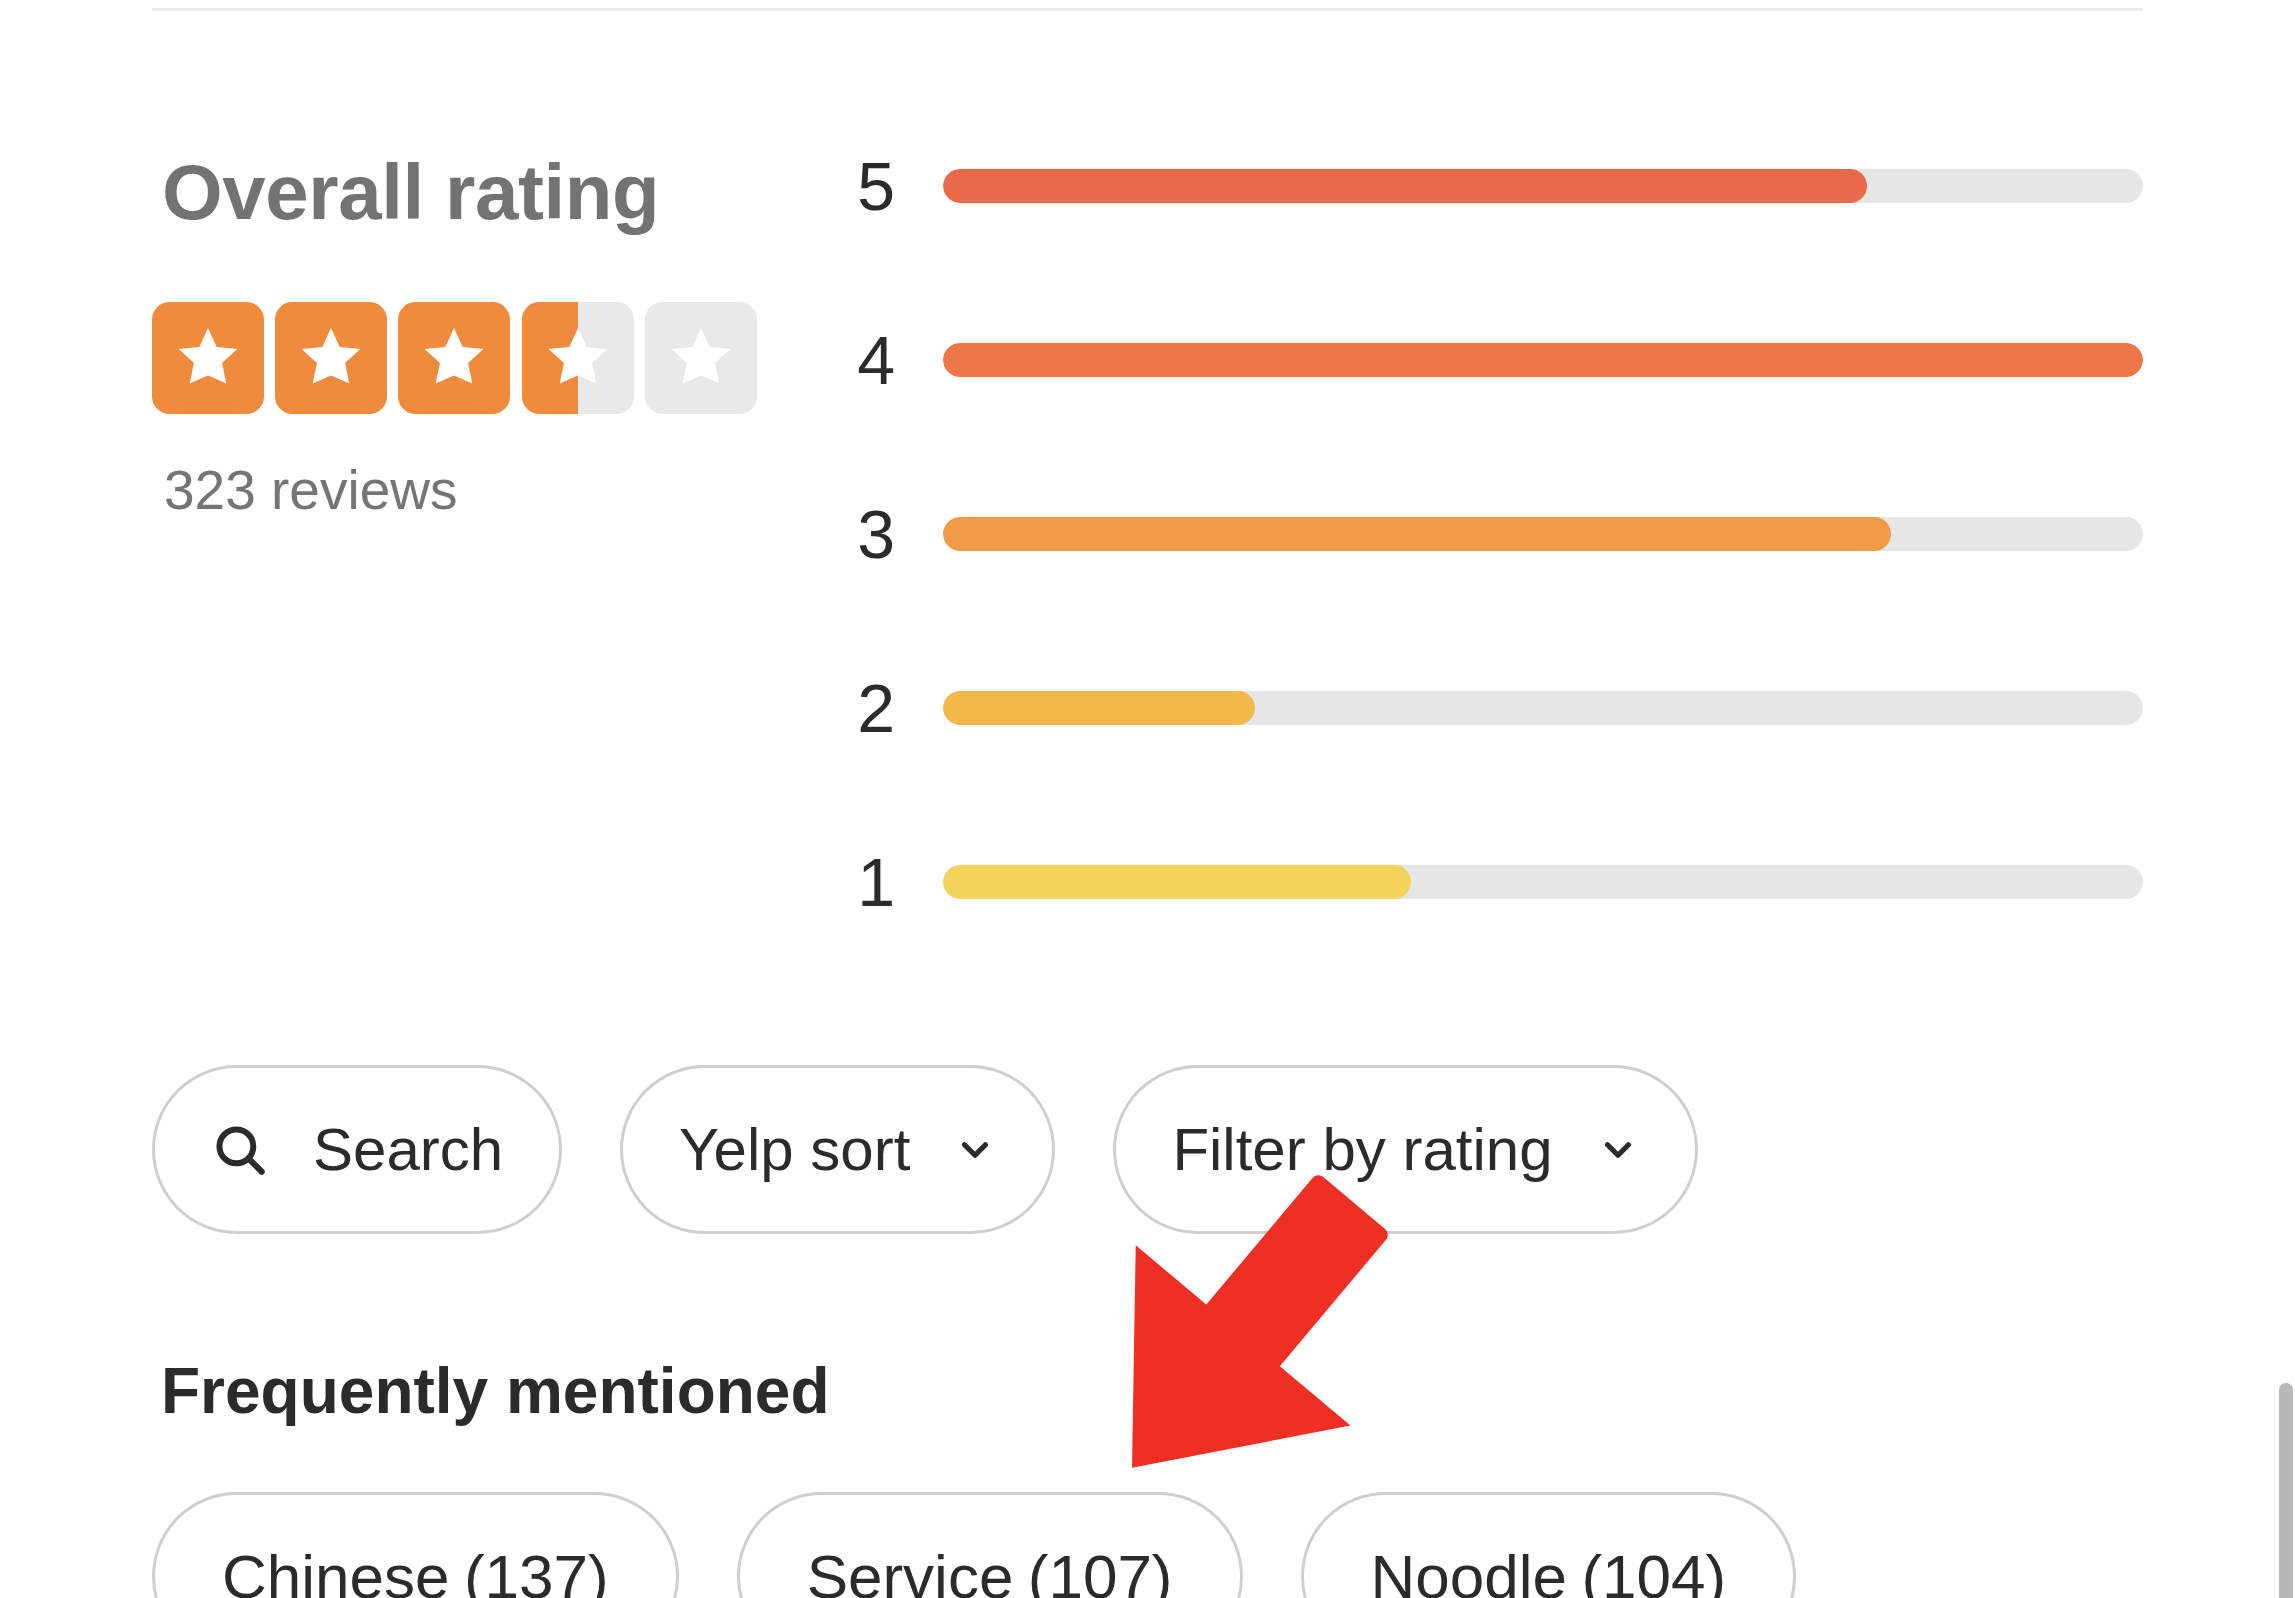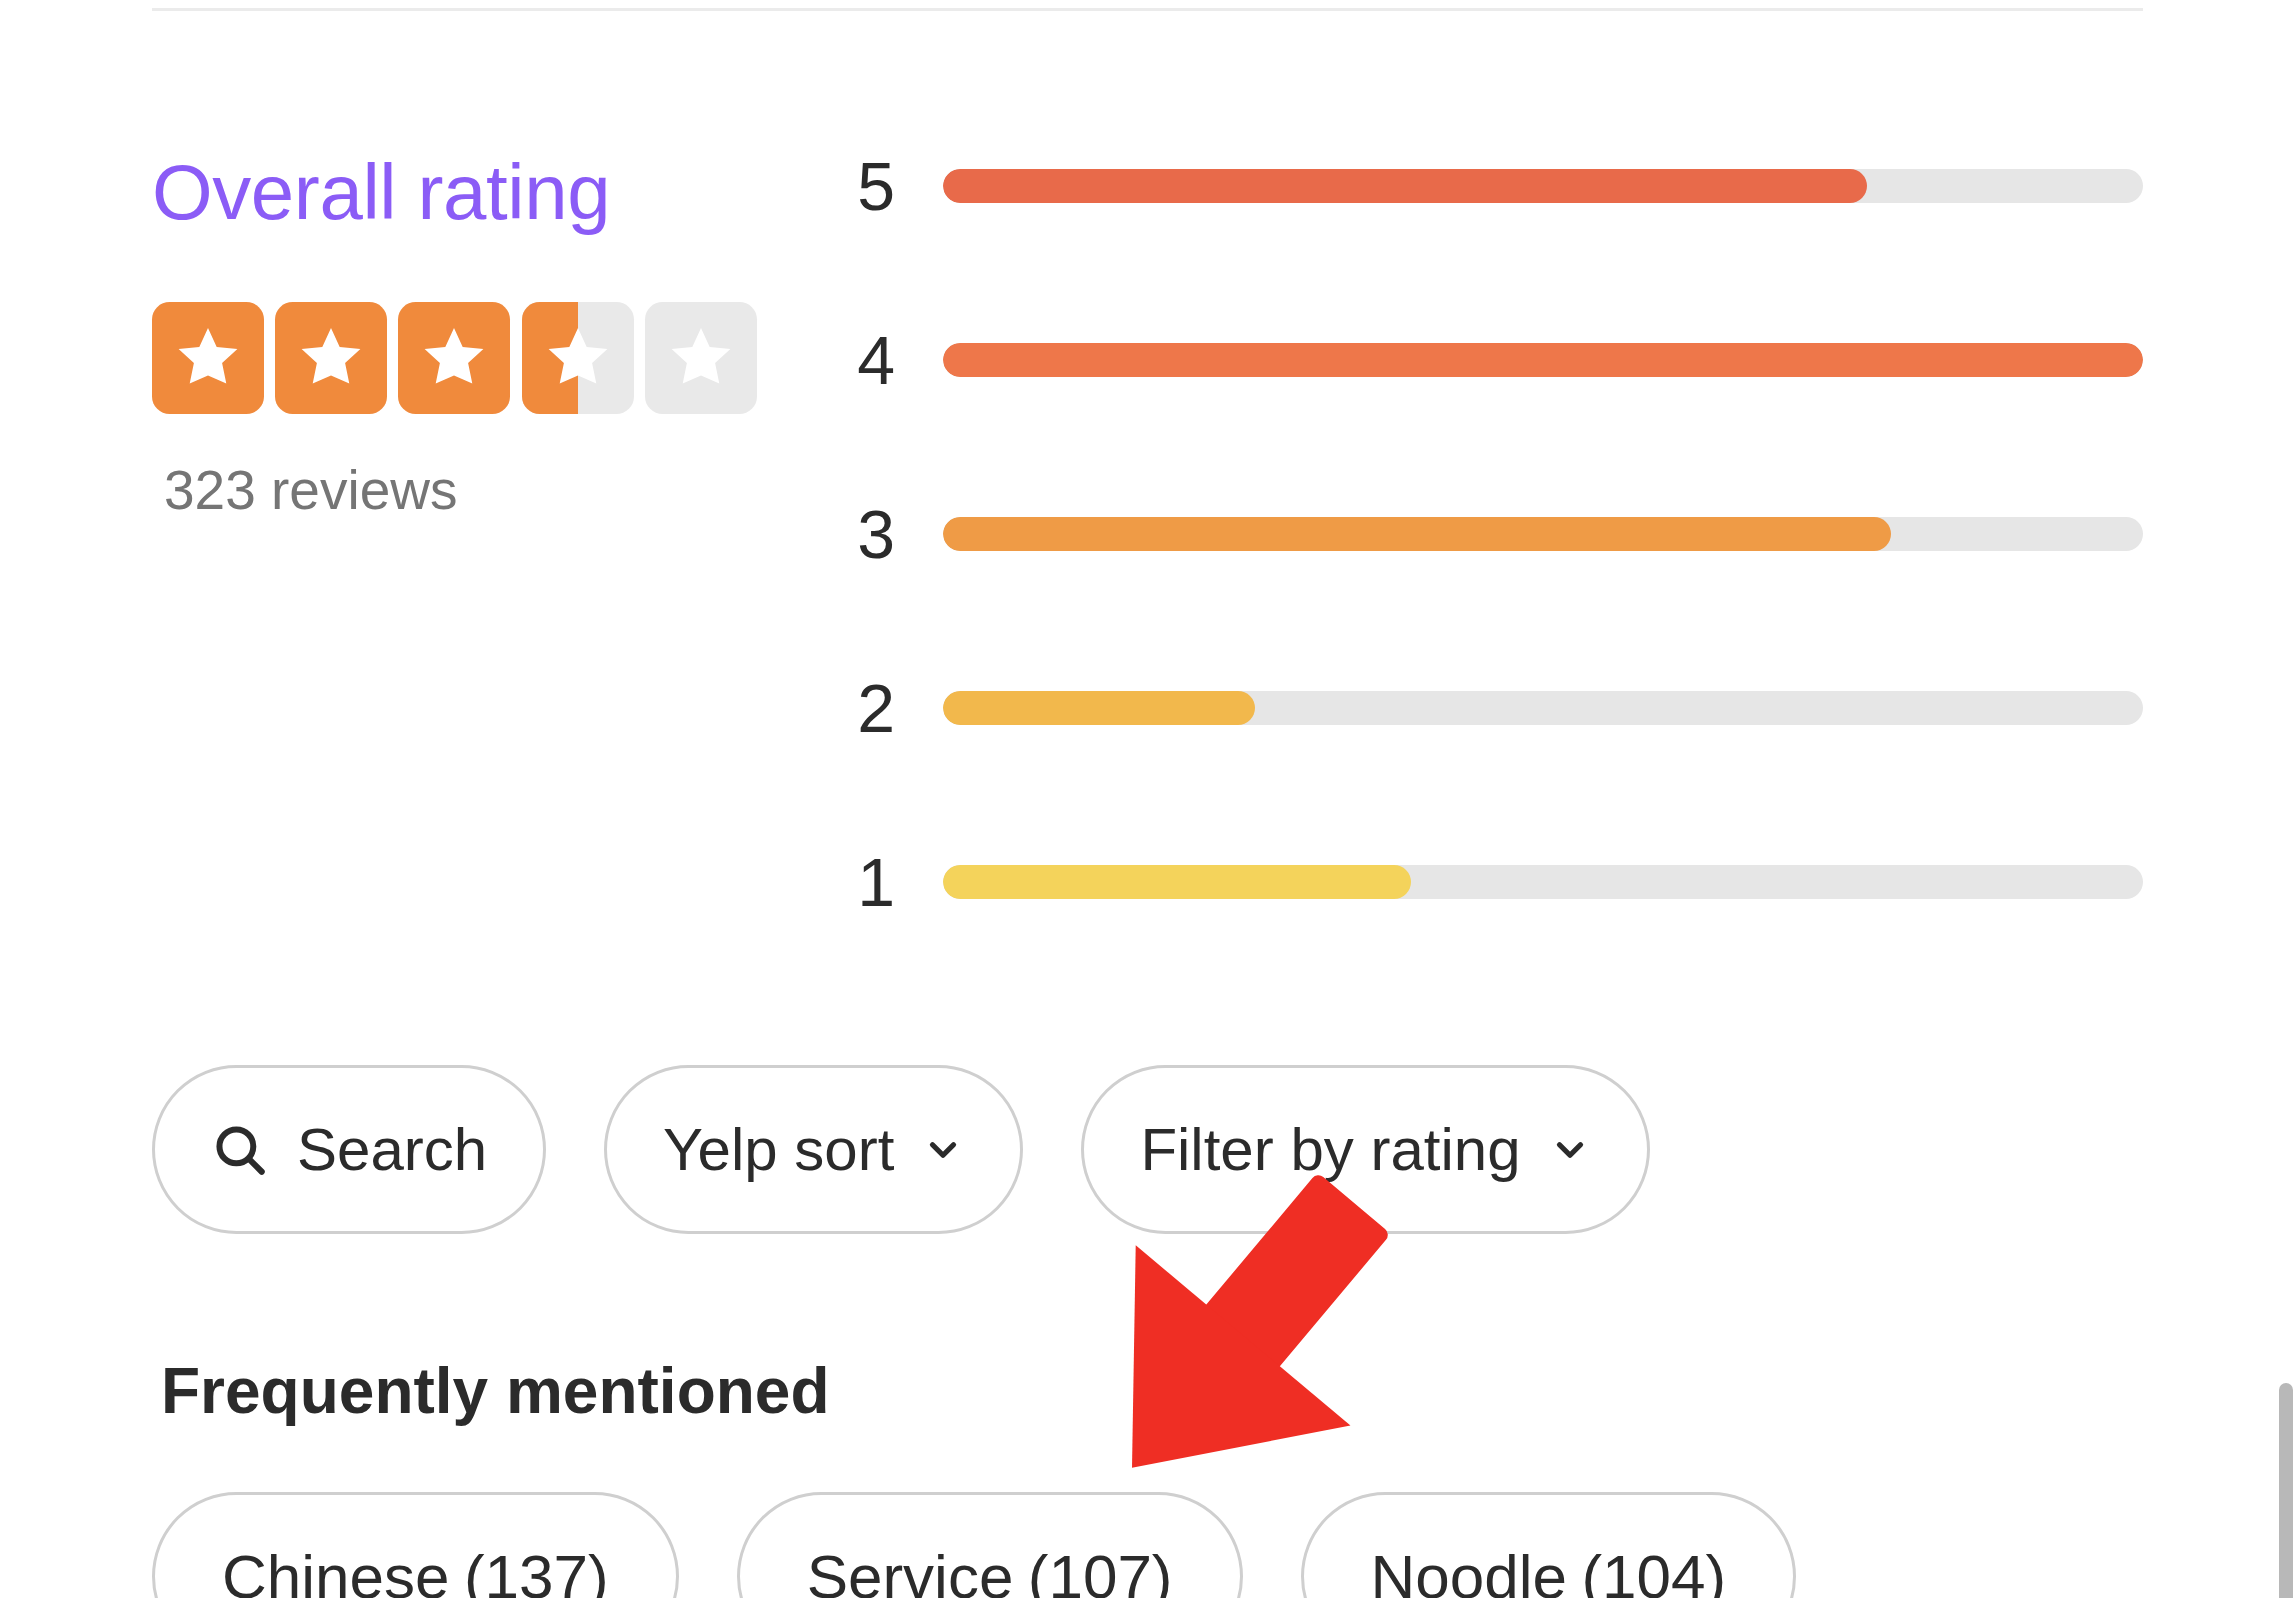--- a/index.html
+++ b/index.html
@@ -29,23 +29,23 @@
     align-items: flex-start;
     margin-top: 136px;
     gap: 72px;
   }
   .rating-left {
     flex: 0 0 auto;
     min-width: 623px;
   }
   .rating-title {
     font-size: 78px;
-    font-weight: 400;
-    color: #8b5cf6;
-    margin: 0 0 64px 0;
+    font-weight: 700;
+    color: #737373;
+    margin: 0 0 64px 10px;
     letter-spacing: -0.4px;
   }
   .stars {
     display: flex;
     gap: 11.2px;
     margin-bottom: 44px;
   }
   .star-tile {
     width: 112px;
     height: 112px;
@@ -109,21 +109,21 @@
     border-radius: 17px;
   }
   .controls {
     display: flex;
     gap: 58px;
     margin-top: 144px;
   }
   .pill {
     display: inline-flex;
     align-items: center;
-    gap: 28px;
+    gap: 44px;
     padding: 0 56px;
     height: 169px;
     border: 3.2px solid #cfcfcf;
     border-radius: 85px;
     font-size: 60px;
     color: #2b2b2b;
     font-weight: 400;
     background: #fff;
     cursor: pointer;
     user-select: none;

